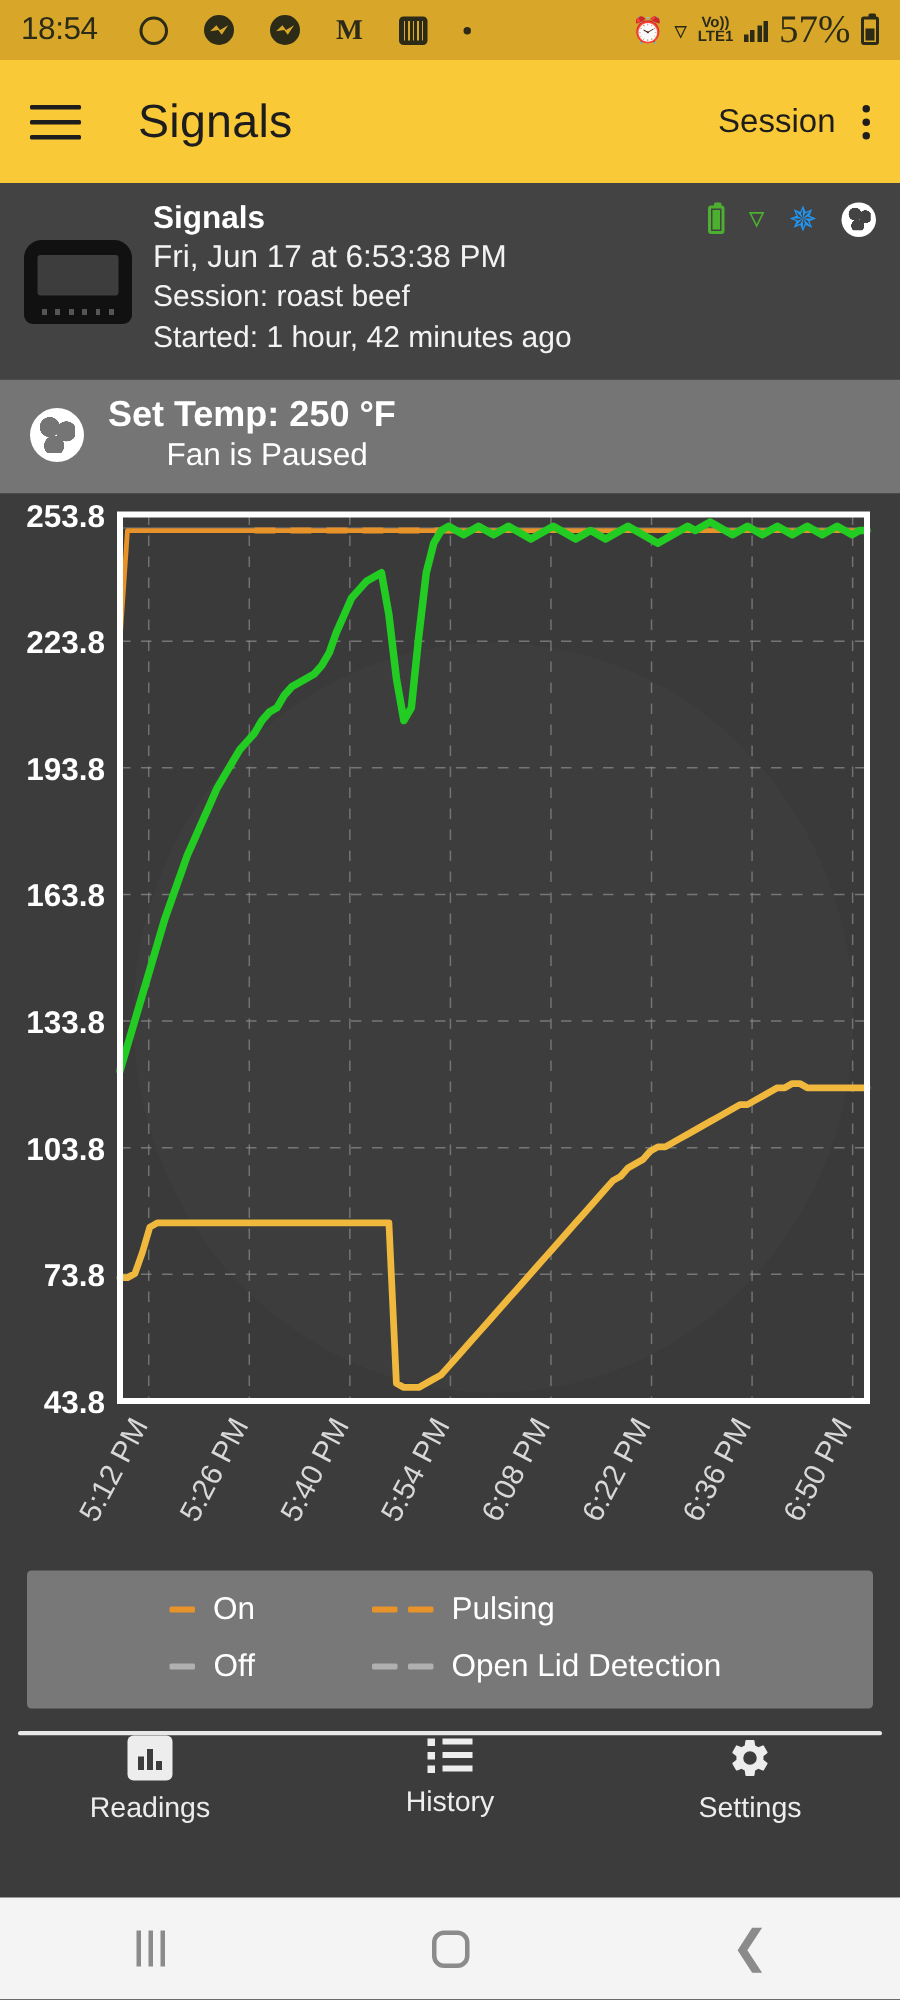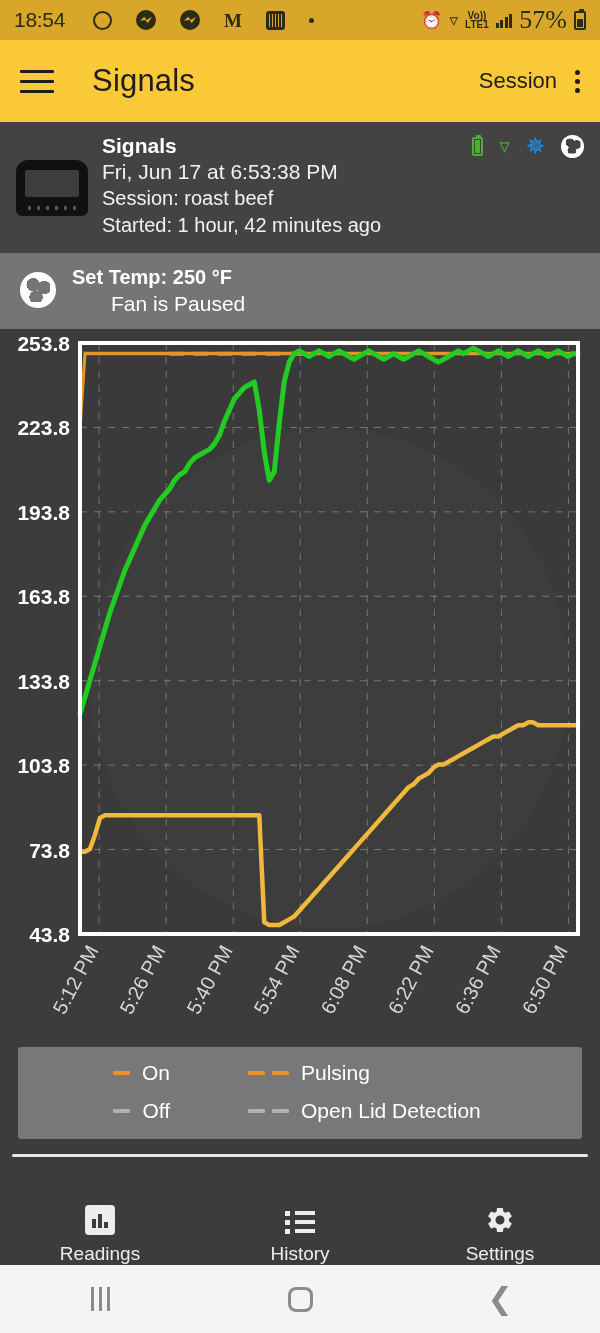--- a/index.html
+++ b/index.html
@@ -122,21 +122,21 @@
   #settemp-fan {
     width:36px;height:36px;border-radius:50%;background:#fff;position:relative;flex:0 0 auto;
   }
   #settemp-fan::before{
     content:"";position:absolute;left:50%;top:50%;width:24px;height:24px;transform:translate(-50%,-50%);
     background:
       radial-gradient(circle at 30% 28%, #757575 6.6px, transparent 6.8px),
       radial-gradient(circle at 76% 40%, #757575 6.6px, transparent 6.8px),
       radial-gradient(circle at 42% 80%, #757575 6.6px, transparent 6.8px);
   }
-  #settemp-text1 { font-size:20px; font-weight:700; line-height:28px;}
+  #settemp-text1 { font-size:24px; font-weight:700; line-height:28px;}
   #settemp-text2 { font-size:21px; font-weight:400; line-height:26px;margin-left:39px;}
 
   
   #chart-region { position:relative; height:710px; background:#3c3c3c; }
   #chart-svg { display:block; }
 
   
   #legend {
     margin:8px 18px 0 18px; background:#787878; border-radius:3px;
     padding:14px 0 16px 0;
@@ -147,21 +147,21 @@
   .legend-item.puls  { flex:1; }
   .lg-swatch { margin-right:12px; display:inline-flex; align-items:center; gap:7px;}
   .lg-dash { width:17px;height:4px;border-radius:1px;display:block;}
   .lg-label{ color:#fff; font-size:21px; }
   .legend-row + .legend-row { margin-top:14px; }
 
   
   #bottom-nav-wrap{ position:absolute; left:0; right:0; bottom:68px; }
   #nav-divider{ height:3px; background:#e8e8e8; margin:0 12px; border-radius:2px;}
   #bottom-nav{
-    height:108px; background:#3c3c3c; display:flex; align-items:flex-end;
+    height:108px; background:#3c3c3c; display:flex; align-items:flex-start;
   }
   .nav-item{ flex:1; display:flex; flex-direction:column; align-items:center; gap:8px; position:relative;}
   .nav-label{ font-size:19px; color:#ededed;}
   .nav-item.active .nav-label{ color:#f0b323;}
   .nav-underline{ position:absolute; bottom:-14px; width:52px;height:5px;background:#f0b323;border-radius:2px;}
   .ic-readings{width:30px;height:30px;background:#ededed;border-radius:4px;position:relative;}
   .ic-readings::after{
     content:"";position:absolute;left:7px;bottom:7px;width:17px;height:14px;
     background:
       linear-gradient(#3c3c3c,#3c3c3c) 0 100%/4px 9px no-repeat,

